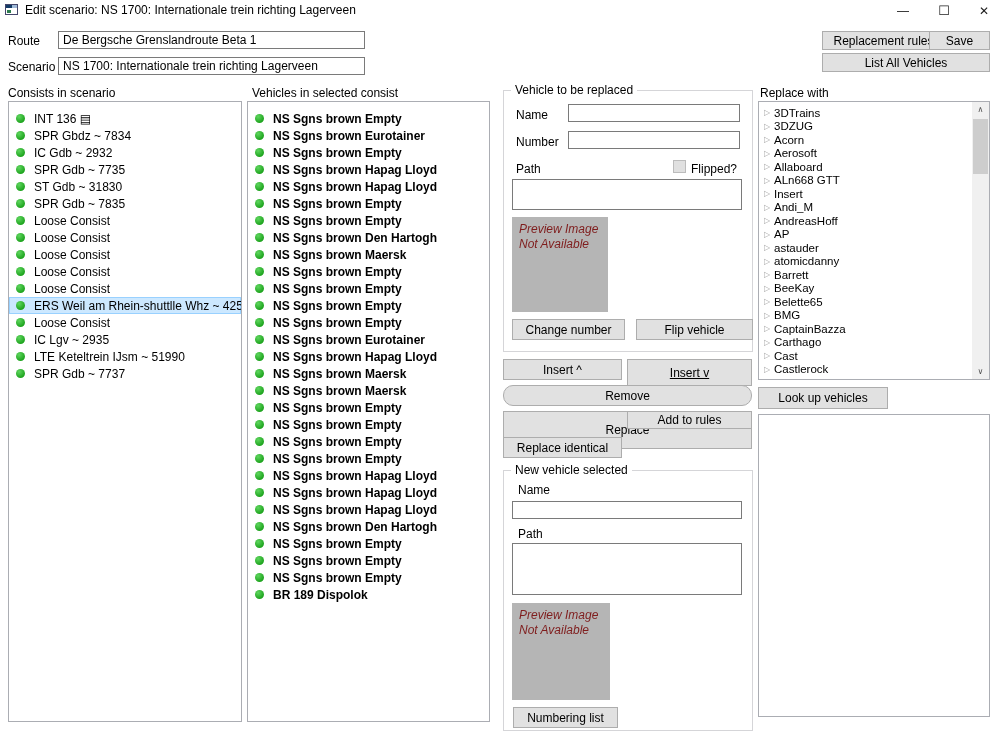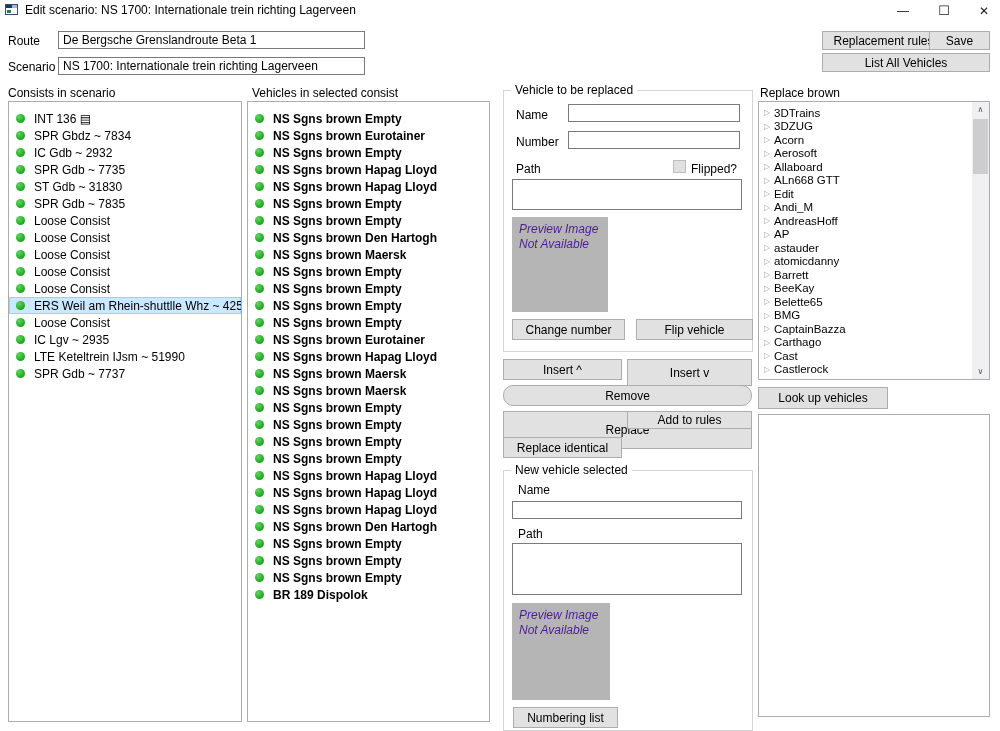--- a/index.html
+++ b/index.html
@@ -29,21 +29,21 @@
   .listbox { position:absolute; border:1px solid #abadb3; background:#fff; overflow:hidden; }
   .rows { padding-top:8px; }
   .row { display:flex; align-items:center; height:17px; padding:0 3px 0 6px;
     border:1px solid transparent; white-space:nowrap; }
   .row.selected { background:#cce8ff; border-color:#99d1ff; }
   .dot { width:9px; height:9px; border-radius:50%; flex:none; margin-right:9px;
     background:radial-gradient(circle at 35% 30%, #5ed65e, #1fa41f 70%); }
   .groupbox { position:absolute; border:1px solid #d5d5d8; }
   .grouplabel { position:absolute; top:-8px; left:7px; background:#fff; padding:0 4px;
     white-space:nowrap; }
-  .preview { position:absolute; background:#b5b5b5; color:#4c1d95; font-style:italic;
+  .preview { position:absolute; background:#b5b5b5; color:#7f1d1d; font-style:italic;
     padding:5px 7px; line-height:15px; }
   .checkbox { position:absolute; width:13px; height:13px; background:#e0e0e0;
     border:1px solid #bcbcbc; }
   .pathbox { position:absolute; border:1px solid #7a7a7a; background:#fff; }
   
   .tree-rows { padding:4px 20px 0 0; }
   .tree-row { display:flex; align-items:center; height:13.5px; padding-left:5px;
     white-space:nowrap; font-size:11.5px; }
   .expander { color:#a8a8a8; font-size:8px; width:10px; flex:none; }
   .vscroll { position:absolute; top:0; right:0; bottom:0; width:17px; background:#f0f0f0; }
@@ -322,40 +322,40 @@
   <div class="pathbox" style="left:8px; top:88px; width:230px; height:31px;"></div>
   <div class="preview" style="left:8px; top:126px; width:96px; height:95px;">
     <div>Preview Image</div>
     <div>Not Available</div>
   </div>
   <div class="btn" style="left:8px; top:228px; width:113px; height:21px;">Change number</div>
   <div class="btn" style="left:132px; top:228px; width:117px; height:21px;">Flip vehicle</div>
 </div>
 
 <div class="btn" style="left:503px; top:359px; width:119px; height:21px;">Insert ^</div>
-<div class="btn" style="left:627px; top:359px; width:125px; height:27px;">Insert v</div>
+<div class="btn" style="left:627px; top:359px; width:125px; height:27px;text-decoration:underline;">Insert v</div>
 <div class="btn" style="left:503px; top:385px; width:249px; height:21px;border-radius:10px;">Remove</div>
 <div class="btn" style="left:503px; top:411px; width:249px; height:38px;">Replace</div>
 <div class="btn" style="left:503px; top:437px; width:119px; height:21px;">Replace identical</div>
 <div class="btn" style="left:627px; top:411px; width:125px; height:18px;">Add to rules</div>
 
 <div class="groupbox" style="left:503px; top:470px; width:250px; height:261px;">
   <span class="grouplabel">New vehicle selected</span>
   <span class="label" style="left:14px; top:12px;">Name</span>
   <input class="tb" style="left: 8px; top: 30px; width: 230px; height: 18px;" value="">
   <span class="label" style="left:14px; top:56px;">Path</span>
   <div class="pathbox" style="left:8px; top:72px; width:230px; height:52px;"></div>
   <div class="preview" style="left:8px; top:132px; width:98px; height:97px;">
     <div>Preview Image</div>
     <div>Not Available</div>
   </div>
   <div class="btn" style="left:9px; top:236px; width:105px; height:21px;">Numbering list</div>
 </div>
 
-<span class="label" style="left:760px; top:86px;">Replace brown</span>
+<span class="label" style="left:760px; top:86px;">Replace with</span>
 <div class="listbox" style="left:758px; top:101px; width:232px; height:279px;">
   <div class="tree-rows">
 
       <div class="tree-row">
         <span class="expander">▷</span>
         <span>3DTrains</span>
       </div>
 
       <div class="tree-row">
         <span class="expander">▷</span>
@@ -377,21 +377,21 @@
         <span>Allaboard</span>
       </div>
 
       <div class="tree-row">
         <span class="expander">▷</span>
         <span>ALn668 GTT</span>
       </div>
 
       <div class="tree-row">
         <span class="expander">▷</span>
-        <span>Edit</span>
+        <span>Insert</span>
       </div>
 
       <div class="tree-row">
         <span class="expander">▷</span>
         <span>Andi_M</span>
       </div>
 
       <div class="tree-row">
         <span class="expander">▷</span>
         <span>AndreasHoff</span>

